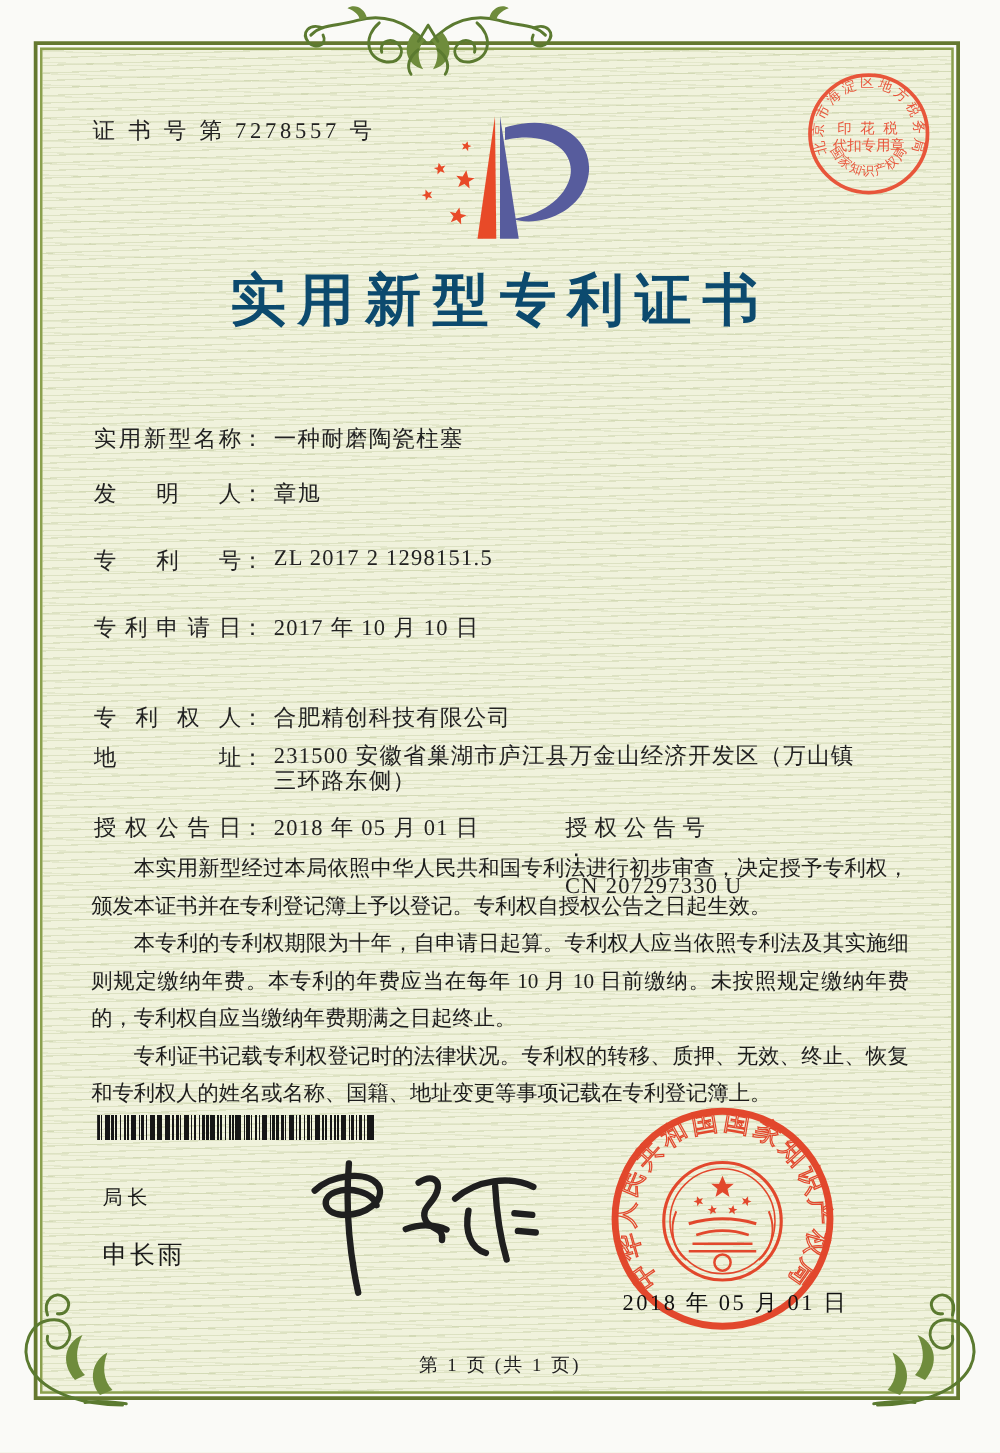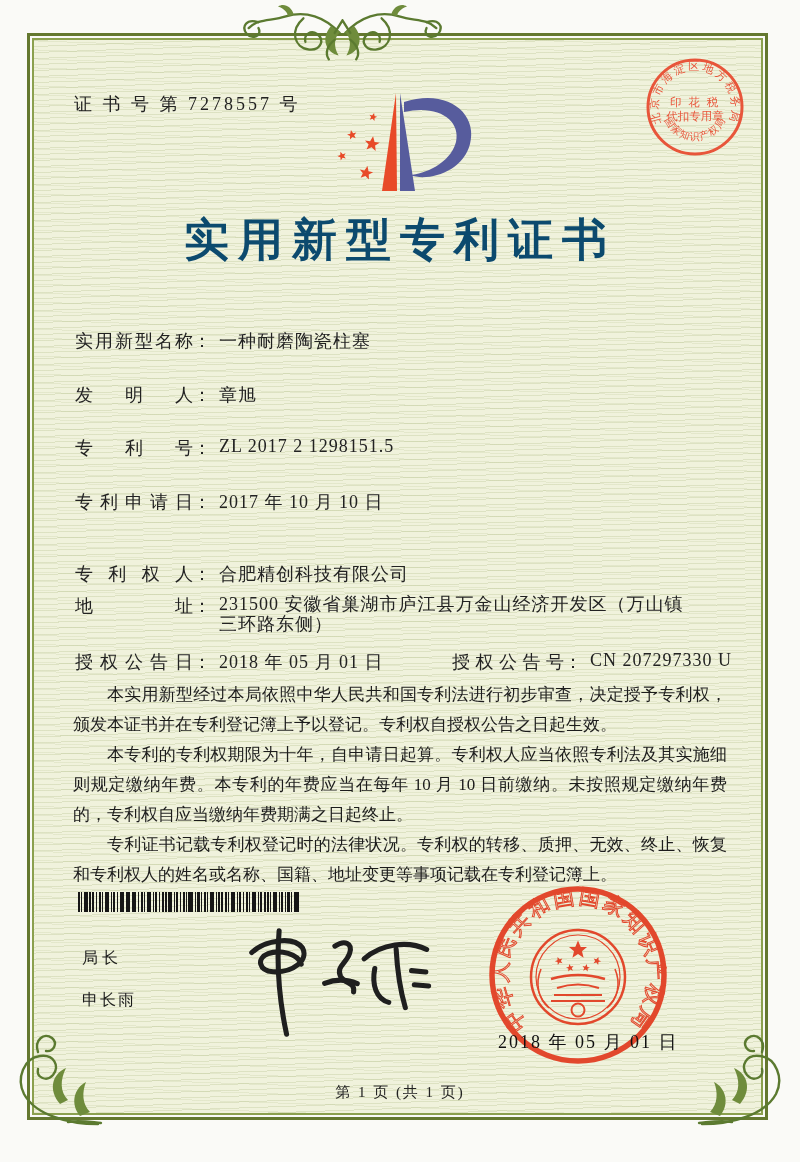--- a/index.html
+++ b/index.html
@@ -63,21 +63,21 @@
   .barcode{
     position:absolute;left:78px;top:892px;width:222px;height:20px;
     background-image:
       repeating-linear-gradient(90deg,#161616 0 1px,rgba(0,0,0,0) 1px 3px),
       repeating-linear-gradient(90deg,#161616 0 2px,rgba(0,0,0,0) 2px 7px),
       repeating-linear-gradient(90deg,#161616 0 1px,rgba(0,0,0,0) 1px 11px);
   }
 
   
   .director-title{position:absolute;left:82px;top:948px;font-size:16px;letter-spacing:4px;color:#1a1a1a;}
-  .director-name{position:absolute;left:82px;top:990px;font-size:16px;letter-spacing:2px;color:#1a1a1a;}
+  .director-name{position:absolute;left:82px;top:990px;font-size:20px;letter-spacing:2px;color:#1a1a1a;}
   .signature{position:absolute;left:222px;top:918px;transform:rotate(-3deg);}
   .signature path{stroke:#1f1f1f;stroke-width:5;fill:none;stroke-linecap:round;stroke-linejoin:round;}
 
   
   .seal{position:absolute;left:483px;top:880px;opacity:.93;}
   .seal *{stroke:#e23c20;fill:none;}
   .seal .red-fill{fill:#e23c20;stroke:none;}
   .seal-date{position:absolute;left:498px;top:1030px;font-size:18px;letter-spacing:2px;color:#111;}
 
   .footer{position:absolute;left:0;top:1083px;width:800px;text-align:center;font-size:15px;letter-spacing:2px;color:#222;}
@@ -144,21 +144,21 @@
     </text>
     <text font-size="10" fill="#e8492e" letter-spacing="1">
       <textPath href="#ts-bot" startOffset="50%" text-anchor="middle">国家知识产权局</textPath>
     </text>
     <text x="0" y="-1" font-size="11.5" fill="#e8492e" text-anchor="middle" letter-spacing="2">印 花 税</text>
     <text x="0" y="13" font-size="11.5" fill="#e8492e" text-anchor="middle">代扣专用章</text>
   </svg>
 
   <div class="title">实用新型专利证书</div>
 
-  <div class="frow" style="top:329px;justify-content:center;">
+  <div class="frow" style="top:339px;justify-content:center;">
     <span class="flabel">实用新型名称</span>
       <span class="fcolon">：</span>
       <span class="fvalue">一种耐磨陶瓷柱塞</span>
   </div>
   <div class="frow" style="top:383px;">
     <span class="flabel">发明人</span>
       <span class="fcolon">：</span>
       <span class="fvalue">章旭</span>
   </div>
   <div class="frow" style="top:436px;">
@@ -179,21 +179,21 @@
   <div class="frow" style="top:594px;">
     <span class="flabel">地址</span>
       <span class="fcolon">：</span>
       <span class="fvalue addr">231500 安徽省巢湖市庐江县万金山经济开发区（万山镇三环路东侧）</span>
   </div>
   <div class="frow" style="top:650px;">
     <span class="flabel">授权公告日</span>
       <span class="fcolon">：</span>
       <span class="fvalue">2018 年 05 月 01 日</span>
   </div>
-  <div class="frow grant-no" style="top:650px;">
+  <div class="frow grant-no" style="top:650px;flex-direction:column;">
     <span class="flabel">授权公告号</span>
       <span class="fcolon">：</span>
       <span class="fvalue">CN 207297330 U</span>
   </div>
 
   <div class="body-text">
     <p>本实用新型经过本局依照中华人民共和国专利法进行初步审查，决定授予专利权，颁发本证书并在专利登记簿上予以登记。专利权自授权公告之日起生效。</p>
     <p>本专利的专利权期限为十年，自申请日起算。专利权人应当依照专利法及其实施细则规定缴纳年费。本专利的年费应当在每年 10 月 10 日前缴纳。未按照规定缴纳年费的，专利权自应当缴纳年费期满之日起终止。</p>
     <p>专利证书记载专利权登记时的法律状况。专利权的转移、质押、无效、终止、恢复和专利权人的姓名或名称、国籍、地址变更等事项记载在专利登记簿上。</p>
   </div>

